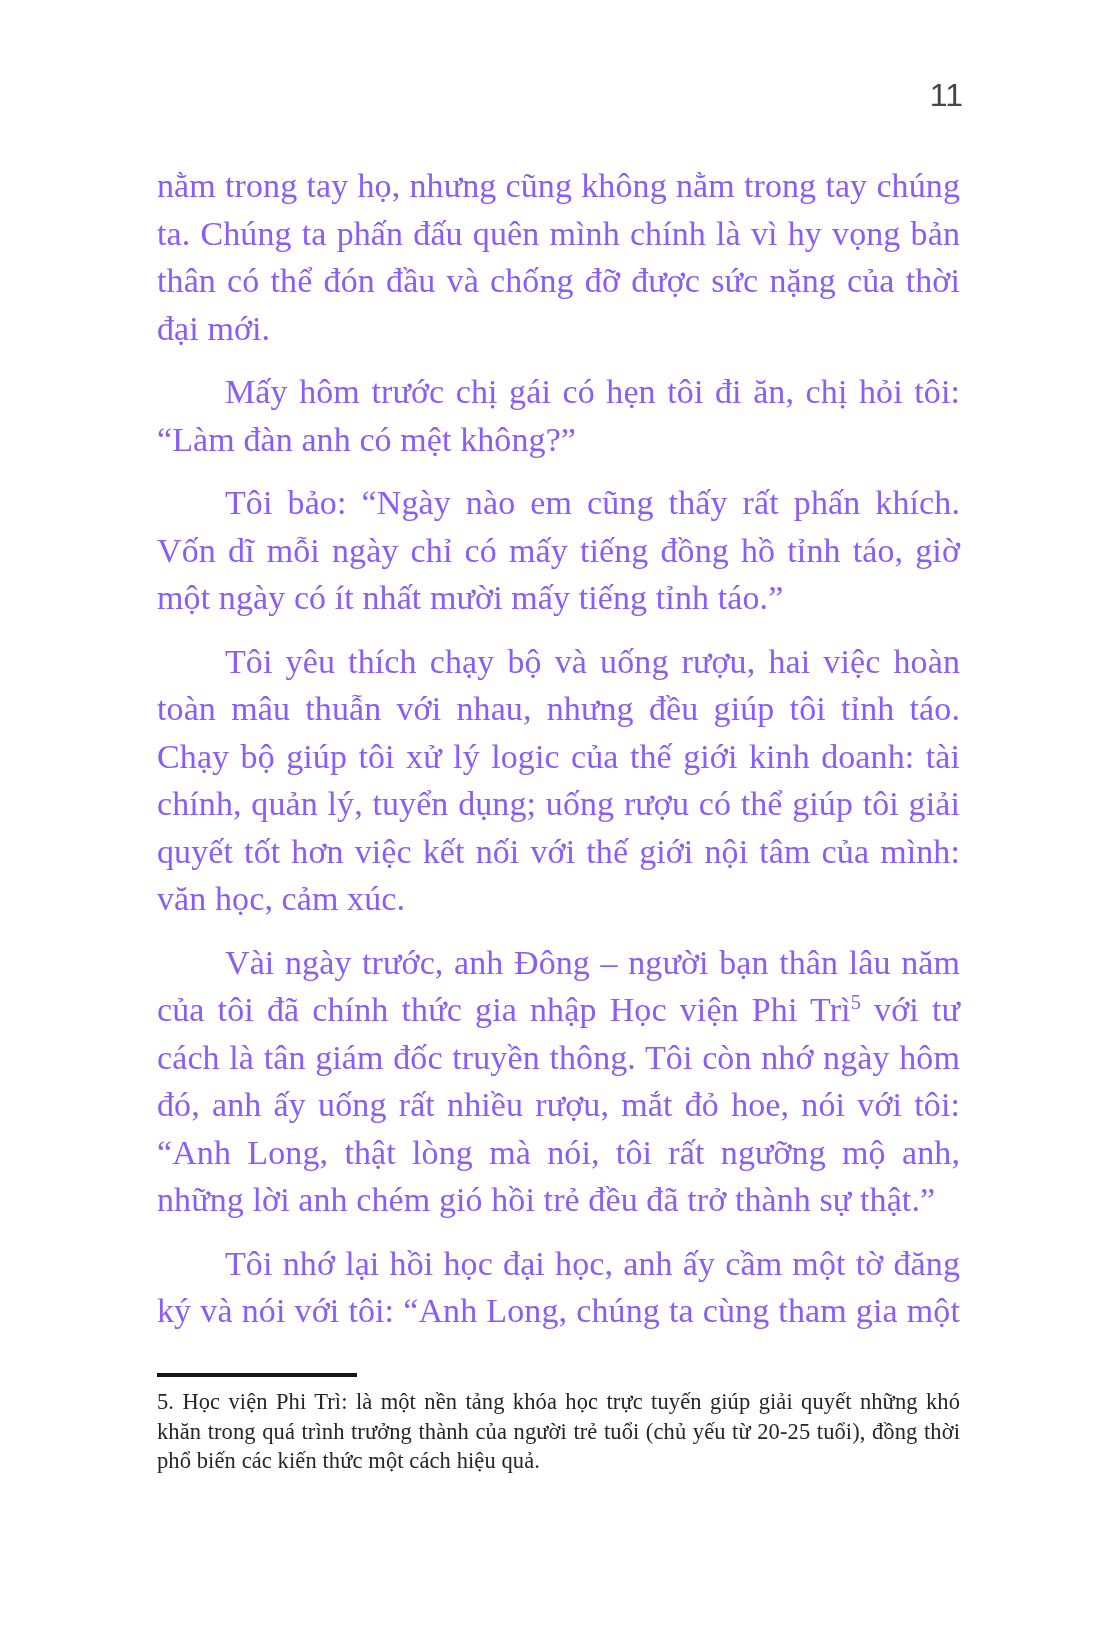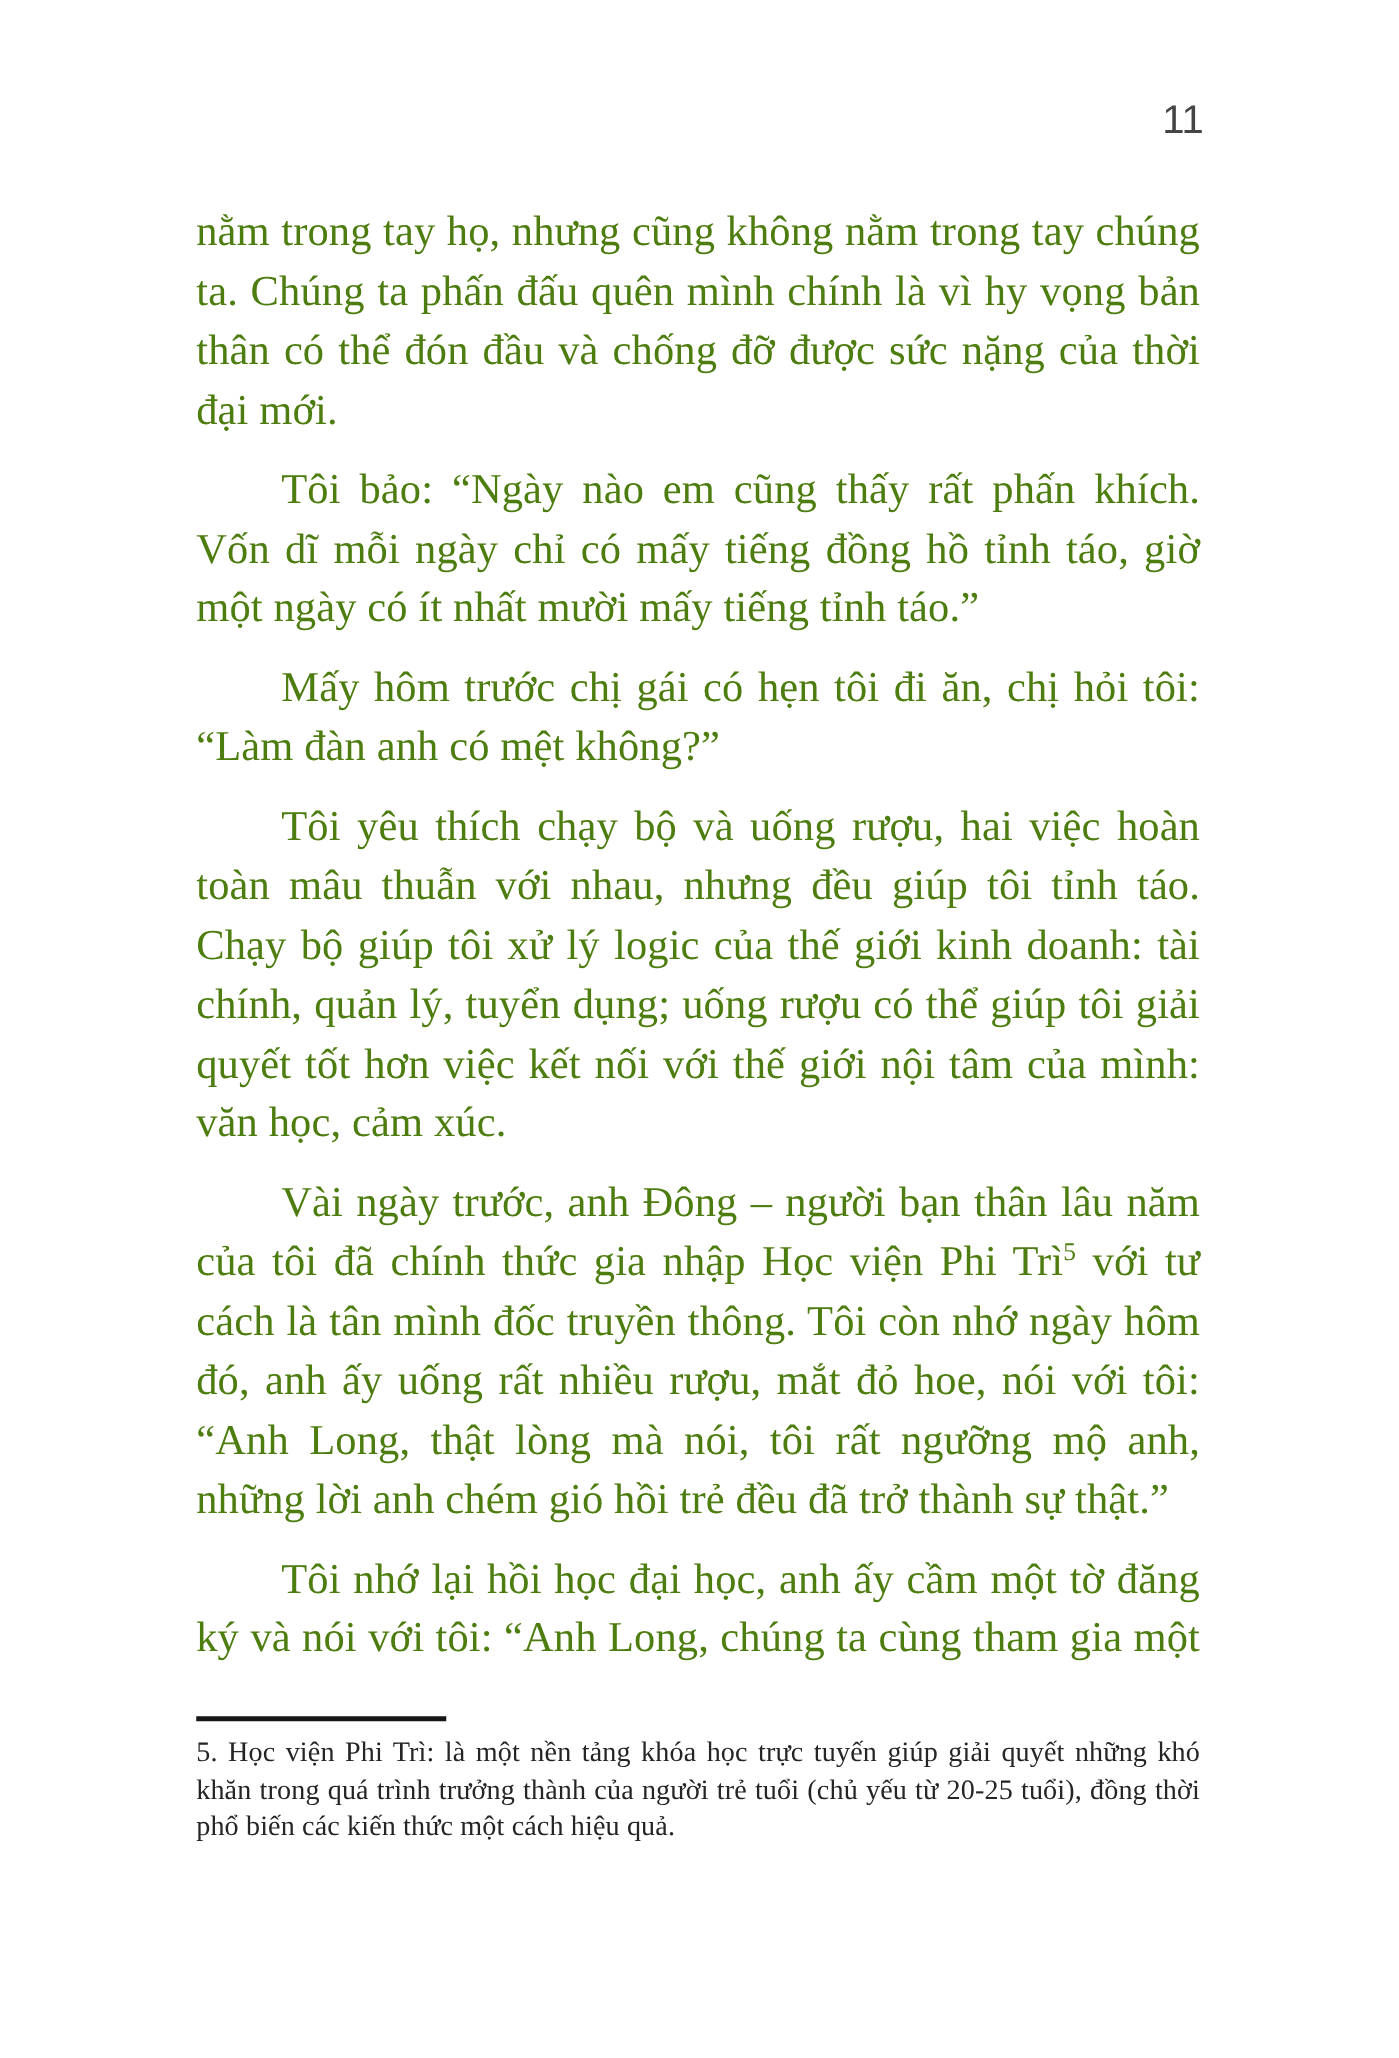--- a/index.html
+++ b/index.html
@@ -29,21 +29,21 @@
   .content {
     position: absolute;
     left: 157px;
     top: 162px;
     width: 803px;
   }
   .para {
     margin: 0 0 16px 0;
     font-size: 34px;
     line-height: 47.5px;
-    color: #4d7c0f;
+    color: #8b5cf6;
     text-align: justify;
     letter-spacing: 0.1px;
   }
   .para.indent {
     text-indent: 68px;
   }
   .para.justify-last {
     text-align-last: justify;
   }
   .para sup {
@@ -74,24 +74,24 @@
 </style>
 </head>
 <body>
 
 <div class="page">
   <div class="page-number">11</div>
 
   <main class="content">
     <div id="paragraphs">
         <p class="para"><span>nằm trong tay họ, nhưng cũng không nằm trong tay chúng ta. Chúng ta phấn đấu quên mình chính là vì hy vọng bản thân có thể đón đầu và chống đỡ được sức nặng của thời đại mới.</span></p>
+        <p class="para indent"><span>Mấy hôm trước chị gái có hẹn tôi đi ăn, chị hỏi tôi: “Làm đàn anh có mệt không?”</span></p>
         <p class="para indent"><span>Tôi bảo: “Ngày nào em cũng thấy rất phấn khích. Vốn dĩ mỗi ngày chỉ có mấy tiếng đồng hồ tỉnh táo, giờ một ngày có ít nhất mười mấy tiếng tỉnh táo.”</span></p>
-        <p class="para indent"><span>Mấy hôm trước chị gái có hẹn tôi đi ăn, chị hỏi tôi: “Làm đàn anh có mệt không?”</span></p>
         <p class="para indent"><span>Tôi yêu thích chạy bộ và uống rượu, hai việc hoàn toàn mâu thuẫn với nhau, nhưng đều giúp tôi tỉnh táo. Chạy bộ giúp tôi xử lý logic của thế giới kinh doanh: tài chính, quản lý, tuyển dụng; uống rượu có thể giúp tôi giải quyết tốt hơn việc kết nối với thế giới nội tâm của mình: văn học, cảm xúc.</span></p>
-        <p class="para indent"><span>Vài ngày trước, anh Đông – người bạn thân lâu năm của tôi đã chính thức gia nhập Học viện Phi Trì</span><sup>5</sup><span> với tư cách là tân mình đốc truyền thông. Tôi còn nhớ ngày hôm đó, anh ấy uống rất nhiều rượu, mắt đỏ hoe, nói với tôi: “Anh Long, thật lòng mà nói, tôi rất ngưỡng mộ anh, những lời anh chém gió hồi trẻ đều đã trở thành sự thật.”</span></p>
+        <p class="para indent"><span>Vài ngày trước, anh Đông – người bạn thân lâu năm của tôi đã chính thức gia nhập Học viện Phi Trì</span><sup>5</sup><span> với tư cách là tân giám đốc truyền thông. Tôi còn nhớ ngày hôm đó, anh ấy uống rất nhiều rượu, mắt đỏ hoe, nói với tôi: “Anh Long, thật lòng mà nói, tôi rất ngưỡng mộ anh, những lời anh chém gió hồi trẻ đều đã trở thành sự thật.”</span></p>
         <p class="para indent justify-last"><span>Tôi nhớ lại hồi học đại học, anh ấy cầm một tờ đăng ký và nói với tôi: “Anh Long, chúng ta cùng tham gia một</span></p>
       </div>
   </main>
 
   <footer class="footnote">
     <div class="footnote-rule"></div>
     <p class="footnote-text">5. Học viện Phi Trì: là một nền tảng khóa học trực tuyến giúp giải quyết những khó khăn trong quá trình trưởng thành của người trẻ tuổi (chủ yếu từ 20-25 tuổi), đồng thời phổ biến các kiến thức một cách hiệu quả.</p>
   </footer>
 </div>
 

